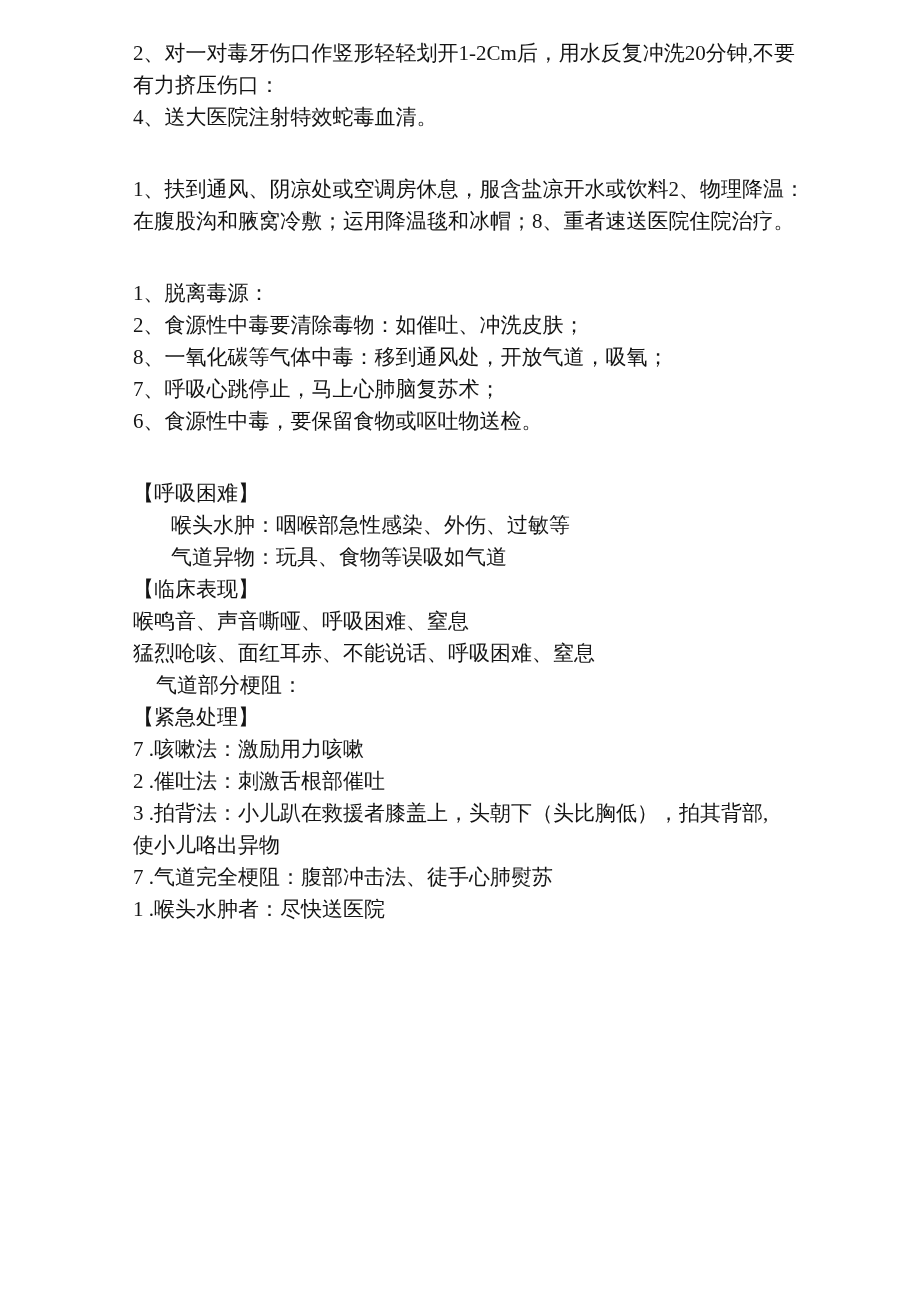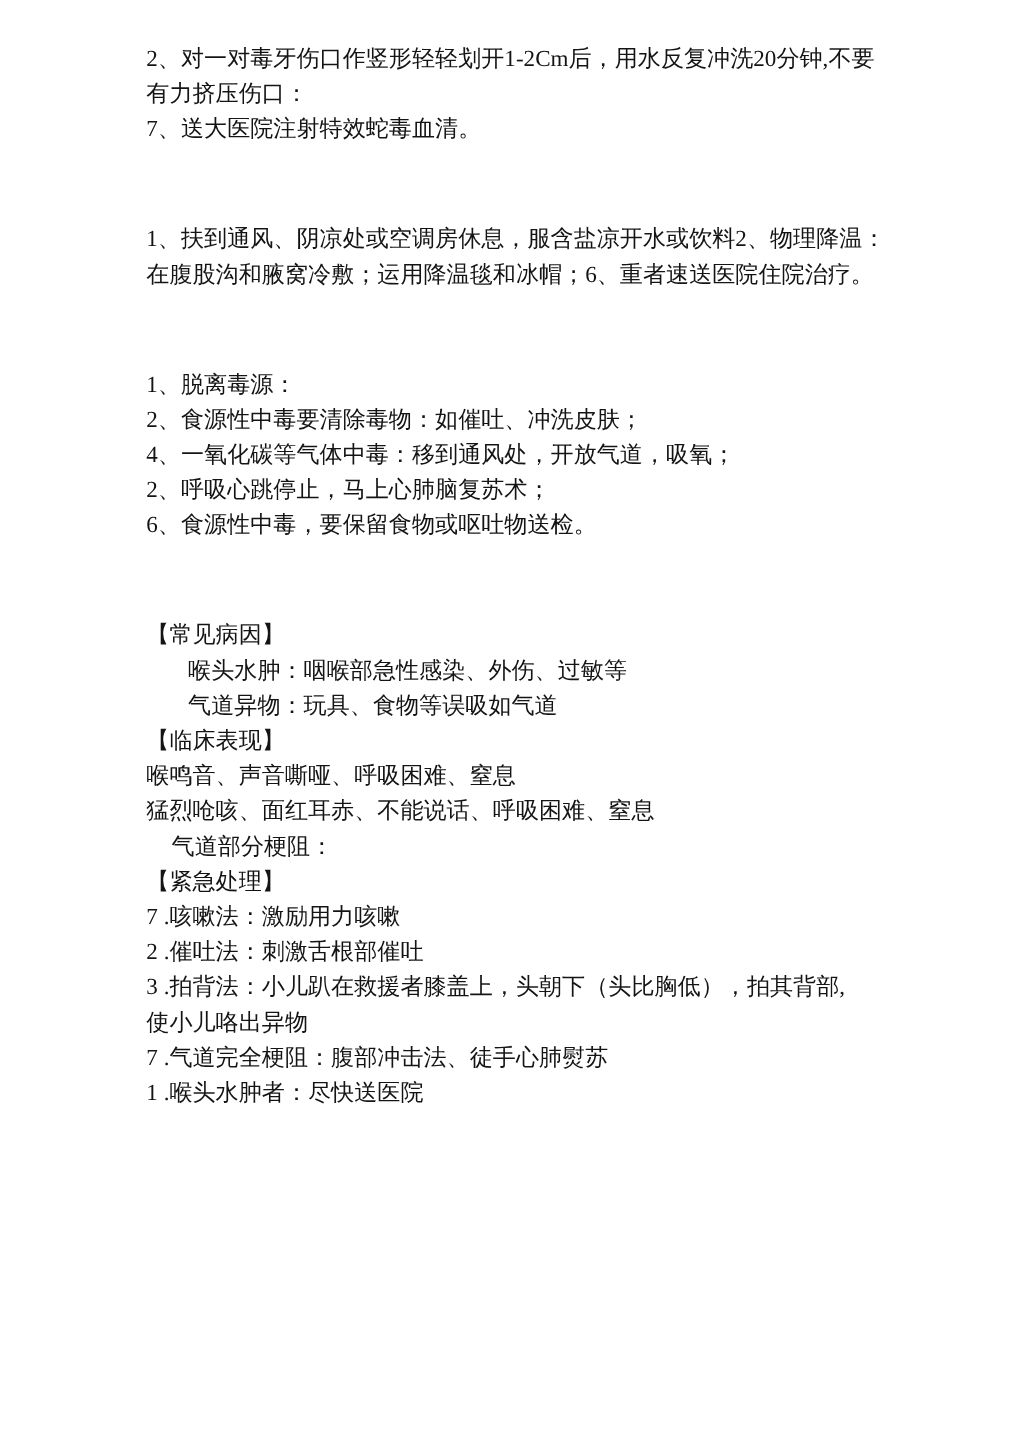--- a/index.html
+++ b/index.html
@@ -18,53 +18,53 @@
     position: absolute;
     left: 133px;
     top: 37px;
     width: 700px;
     font-family: "Liberation Serif", "DejaVu Serif", serif;
     font-size: 21px;
     line-height: 32px;
     color: #141414;
   }
   .section + .section {
-    margin-top: 68px;   
+    margin-top: 40px;   
   }
   .line {
     height: 32px;
     white-space: nowrap;
   }
   .indent-0 { padding-left: 0; }
   .indent-1 { padding-left: 23px; }
   .indent-2 { padding-left: 38px; }
 </style>
 </head>
 <body>
 
 <div class="page" style="background: rgb(255, 255, 255);">
   <div class="content" id="doc-body" style="color: rgb(20, 20, 20);">
       <div class="section">
         <div class="line indent-0">2、对一对毒牙伤口作竖形轻轻划开1-2Cm后，用水反复冲洗20分钟,不要</div>
         <div class="line indent-0">有力挤压伤口：</div>
-        <div class="line indent-0">7、送大医院注射特效蛇毒血清。</div>
+        <div class="line indent-0">4、送大医院注射特效蛇毒血清。</div>
       </div>
       <div class="section">
         <div class="line indent-0">1、扶到通风、阴凉处或空调房休息，服含盐凉开水或饮料2、物理降温：</div>
-        <div class="line indent-0">在腹股沟和腋窝冷敷；运用降温毯和冰帽；6、重者速送医院住院治疗。</div>
+        <div class="line indent-0">在腹股沟和腋窝冷敷；运用降温毯和冰帽；8、重者速送医院住院治疗。</div>
       </div>
       <div class="section">
         <div class="line indent-0">1、脱离毒源：</div>
         <div class="line indent-0">2、食源性中毒要清除毒物：如催吐、冲洗皮肤；</div>
-        <div class="line indent-0">4、一氧化碳等气体中毒：移到通风处，开放气道，吸氧；</div>
-        <div class="line indent-0">2、呼吸心跳停止，马上心肺脑复苏术；</div>
+        <div class="line indent-0">8、一氧化碳等气体中毒：移到通风处，开放气道，吸氧；</div>
+        <div class="line indent-0">7、呼吸心跳停止，马上心肺脑复苏术；</div>
         <div class="line indent-0">6、食源性中毒，要保留食物或呕吐物送检。</div>
       </div>
       <div class="section">
-        <div class="line indent-0">【常见病因】</div>
+        <div class="line indent-0">【呼吸困难】</div>
         <div class="line indent-2">喉头水肿：咽喉部急性感染、外伤、过敏等</div>
         <div class="line indent-2">气道异物：玩具、食物等误吸如气道</div>
         <div class="line indent-0">【临床表现】</div>
         <div class="line indent-0">喉鸣音、声音嘶哑、呼吸困难、窒息</div>
         <div class="line indent-0">猛烈呛咳、面红耳赤、不能说话、呼吸困难、窒息</div>
         <div class="line indent-1">气道部分梗阻：</div>
         <div class="line indent-0">【紧急处理】</div>
         <div class="line indent-0">7 .咳嗽法：激励用力咳嗽</div>
         <div class="line indent-0">2 .催吐法：刺激舌根部催吐</div>
         <div class="line indent-0">3 .拍背法：小儿趴在救援者膝盖上，头朝下（头比胸低），拍其背部,</div>

